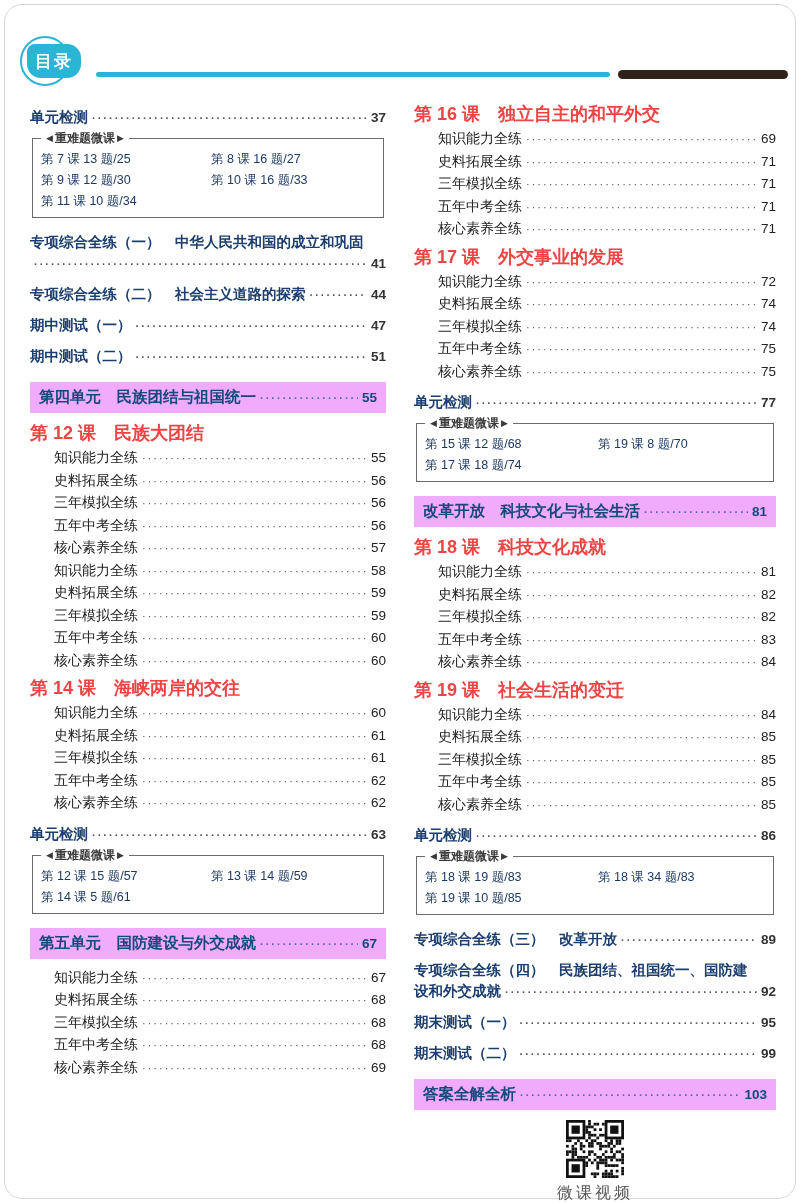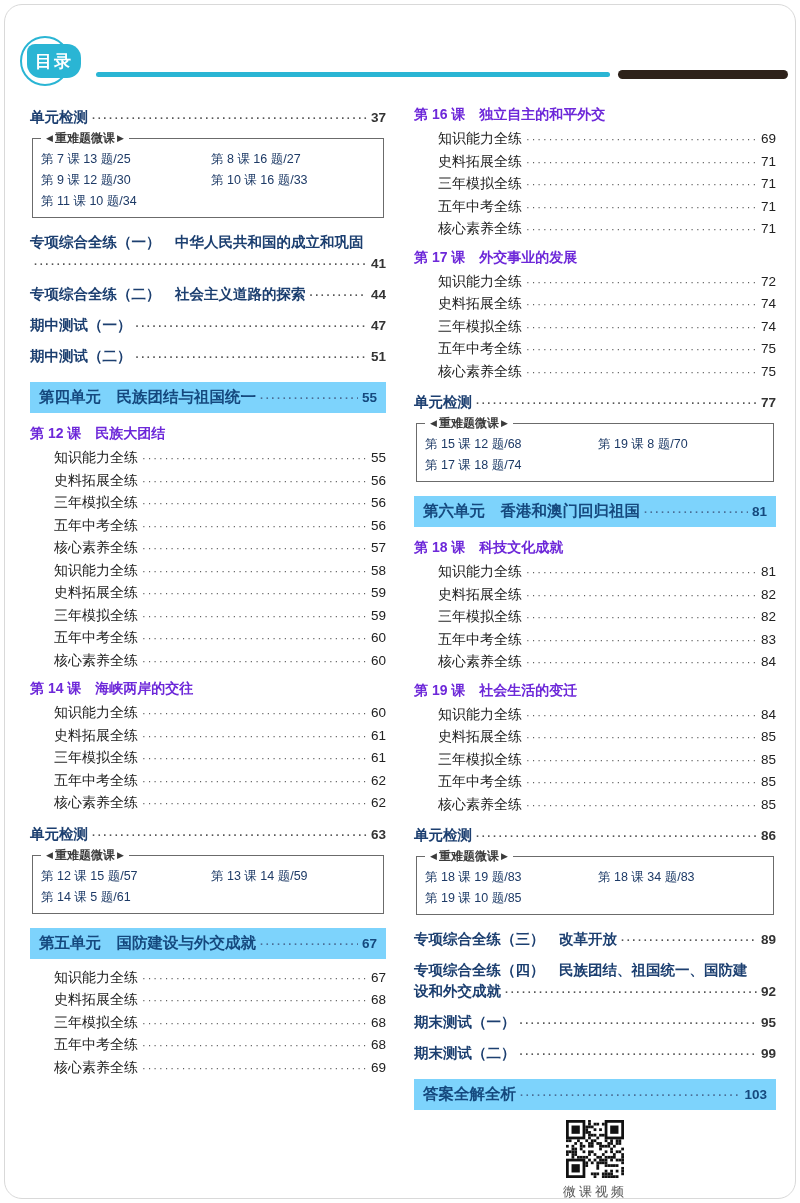--- a/index.html
+++ b/index.html
@@ -29,38 +29,38 @@
             font-size:11px; letter-spacing:2px; margin:0 4px; min-width:8px; }
   .leader::after { content:"························································································································"; }
   .pg { font-size:13.5px; color:#222; white-space:nowrap; }
 
   .main  { color:#1c3f70; font-weight:bold; font-size:14.5px; line-height:21px; margin:9px 0; }
   .main .pg, .main2 .pg { font-weight:bold; color:#333; }
   .main2 { margin:9px 0; color:#1c3f70; font-weight:bold; font-size:14.5px; line-height:21px; }
 
   .sub { padding-left:24px; line-height:21.5px; font-size:14px; color:#232323; }
 
-  .lesson { font-weight:bold; font-size:14px; color:#6d28d9; line-height:24px; margin:4px 0 2px; }
-
-  .unit { background:#7dd3fc; color:#15497e; font-weight:bold; font-size:15.5px;
+  .lesson { font-weight:bold; font-size:18px; color:#ef4444; line-height:24px; margin:4px 0 2px; }
+
+  .unit { background:#f0abfc; color:#15497e; font-weight:bold; font-size:15.5px;
           line-height:21px; padding:4px 9px; margin:14px 0 8px; }
   .unit .pg { color:#15497e; font-weight:bold; }
   .unit .leader { color:#4a6e96; }
 
   .mbox { position:relative; border:1px solid #6b6b6b; margin:9px 2px 14px; padding:10px 8px 5px; }
   .mbox-label { position:absolute; top:-8px; left:8px; background:#fff; padding:0 5px;
                 display:flex; align-items:center; gap:2px; font-weight:bold;
                 font-size:12px; color:#3a3a3a; line-height:14px; }
   .mbox-label .arr { font-size:9px; color:#3a3a3a; }
   .mbox-grid { display:grid; grid-template-columns:1fr 1fr; column-gap:6px; }
   .mbox-item { font-size:12.5px; color:#1d3a66; line-height:21px; white-space:nowrap; }
 
   .qr-wrap { display:flex; flex-direction:column; align-items:center; margin-top:10px; }
   .qr-svg  { width:58px; height:58px; display:block; }
-  .qr-caption { font-size:13px; color:#555; margin-top:5px; letter-spacing:3px; }
+  .qr-caption { font-size:16px; color:#555; margin-top:5px; letter-spacing:3px; }
 </style>
 </head>
 <body>
 
 <div class="page">
   <div class="frame"></div>
 
   <div class="logo-ring"></div>
   <div class="logo-tag">
     <span class="logo-text">目录</span>
@@ -305,21 +305,21 @@
           <span>重难题微课</span>
           <span class="arr">▶</span>
         </div>
         <div class="mbox-grid">
           <span class="mbox-item">第 15 课 12 题/68</span>
           <span class="mbox-item">第 19 课 8 题/70</span>
           <span class="mbox-item">第 17 课 18 题/74</span>
         </div>
       </div>
       <div class="row unit">
-        <span class="label">第六单元　香港和澳门回归祖国</span>
+        <span class="label">改革开放　科技文化与社会生活</span>
         <span class="leader"></span>
         <span class="pg">81</span>
       </div>
       <div class="lesson">第 18 课　科技文化成就</div>
       <div class="row sub">
         <span class="label">知识能力全练</span>
         <span class="leader"></span>
         <span class="pg">81</span>
       </div>
       <div class="row sub">

